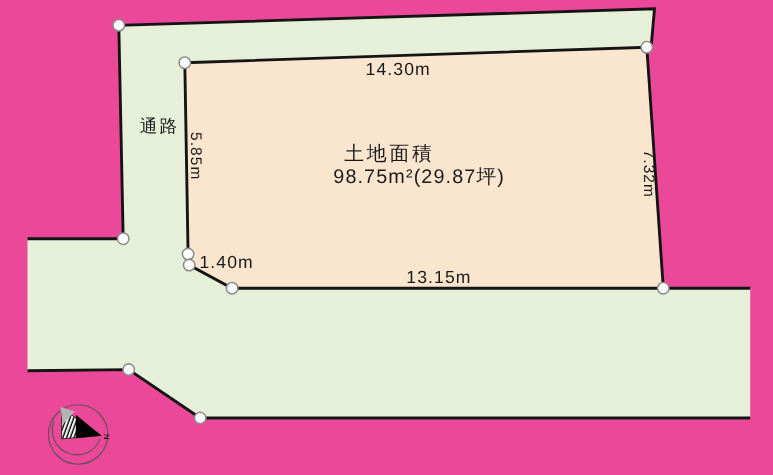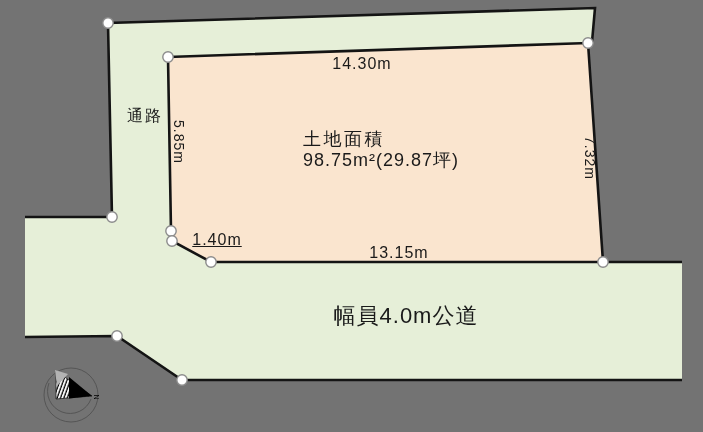--- a/index.html
+++ b/index.html
@@ -1,19 +1,19 @@
 <!DOCTYPE html>
 <html><head>
 <meta charset="utf-8">
 <style>
   html,body{margin:0;padding:0;background:#ffffff;}
   #stage{
     position:relative;
     width:703px;height:432px;
-    background:#737373;
+    background:#ec4899;
     overflow:hidden;
     font-family:"Liberation Sans","DejaVu Sans",sans-serif;
     color:#111;
   }
   #plan-svg{position:absolute;left:0;top:0;}
   .lbl{
     position:absolute;
     transform:translate(-50%,-50%);
     white-space:nowrap;
     color:#1a1a1a;
@@ -23,21 +23,21 @@
   .dim-small{font-size:14px;letter-spacing:1px;}
   .rot90{transform:translate(-50%,-50%) rotate(90deg);}
   .passage-lbl{font-size:16px;letter-spacing:2px;}
   .road-lbl{font-size:22px;letter-spacing:1px;}
   .area-block{
     position:absolute;left:303px;top:129px;
     transform:none;
     font-size:18px;line-height:21px;letter-spacing:1px;
     white-space:nowrap;color:#1a1a1a;
   }
-  .area-block .t1{letter-spacing:2.5px;}
+  .area-block .t1{letter-spacing:2.5px;margin-left:10px;}
 </style>
 </head>
 <body>
 
 <div id="stage">
 
   <svg id="plan-svg" width="703" height="432" viewBox="0 0 703 432">
     <defs>
       <pattern id="hatch" width="3.2" height="4" patternUnits="userSpaceOnUse" patternTransform="rotate(20)">
         <rect width="3.2" height="4" fill="#ffffff"></rect>
@@ -76,26 +76,25 @@
       <text transform="translate(96,397) rotate(90)" font-size="7" font-family="Liberation Sans, sans-serif" text-anchor="middle" dominant-baseline="central" fill="#000000">N</text>
     </g>
   </svg>
 
   <div class="lbl dim" style="left:362px;top:64px;">14.30m</div>
 
   <div class="lbl dim-small rot90" style="left:179px;top:142px;">5.85m</div>
 
   <div class="lbl dim-small rot90" style="left:590px;top:158px;">7.32m</div>
 
-  <div class="lbl dim" style="left:217px;top:240px;text-decoration:underline;">1.40m</div>
+  <div class="lbl dim" style="left:206px;top:240px;">1.40m</div>
 
   <div class="lbl dim" style="left:399px;top:253px;text-align:right;">13.15m</div>
 
   <div class="lbl passage-lbl" style="left:145px;top:116px;">通路</div>
 
   <div class="area-block">
     <div class="t1">土地面積</div>
     <div class="t2">98.75m²(29.87坪)</div>
   </div>
 
-  <div class="lbl road-lbl" style="left:406px;top:316px;">幅員4.0m公道</div>
 
 </div>
 
 </body></html>

